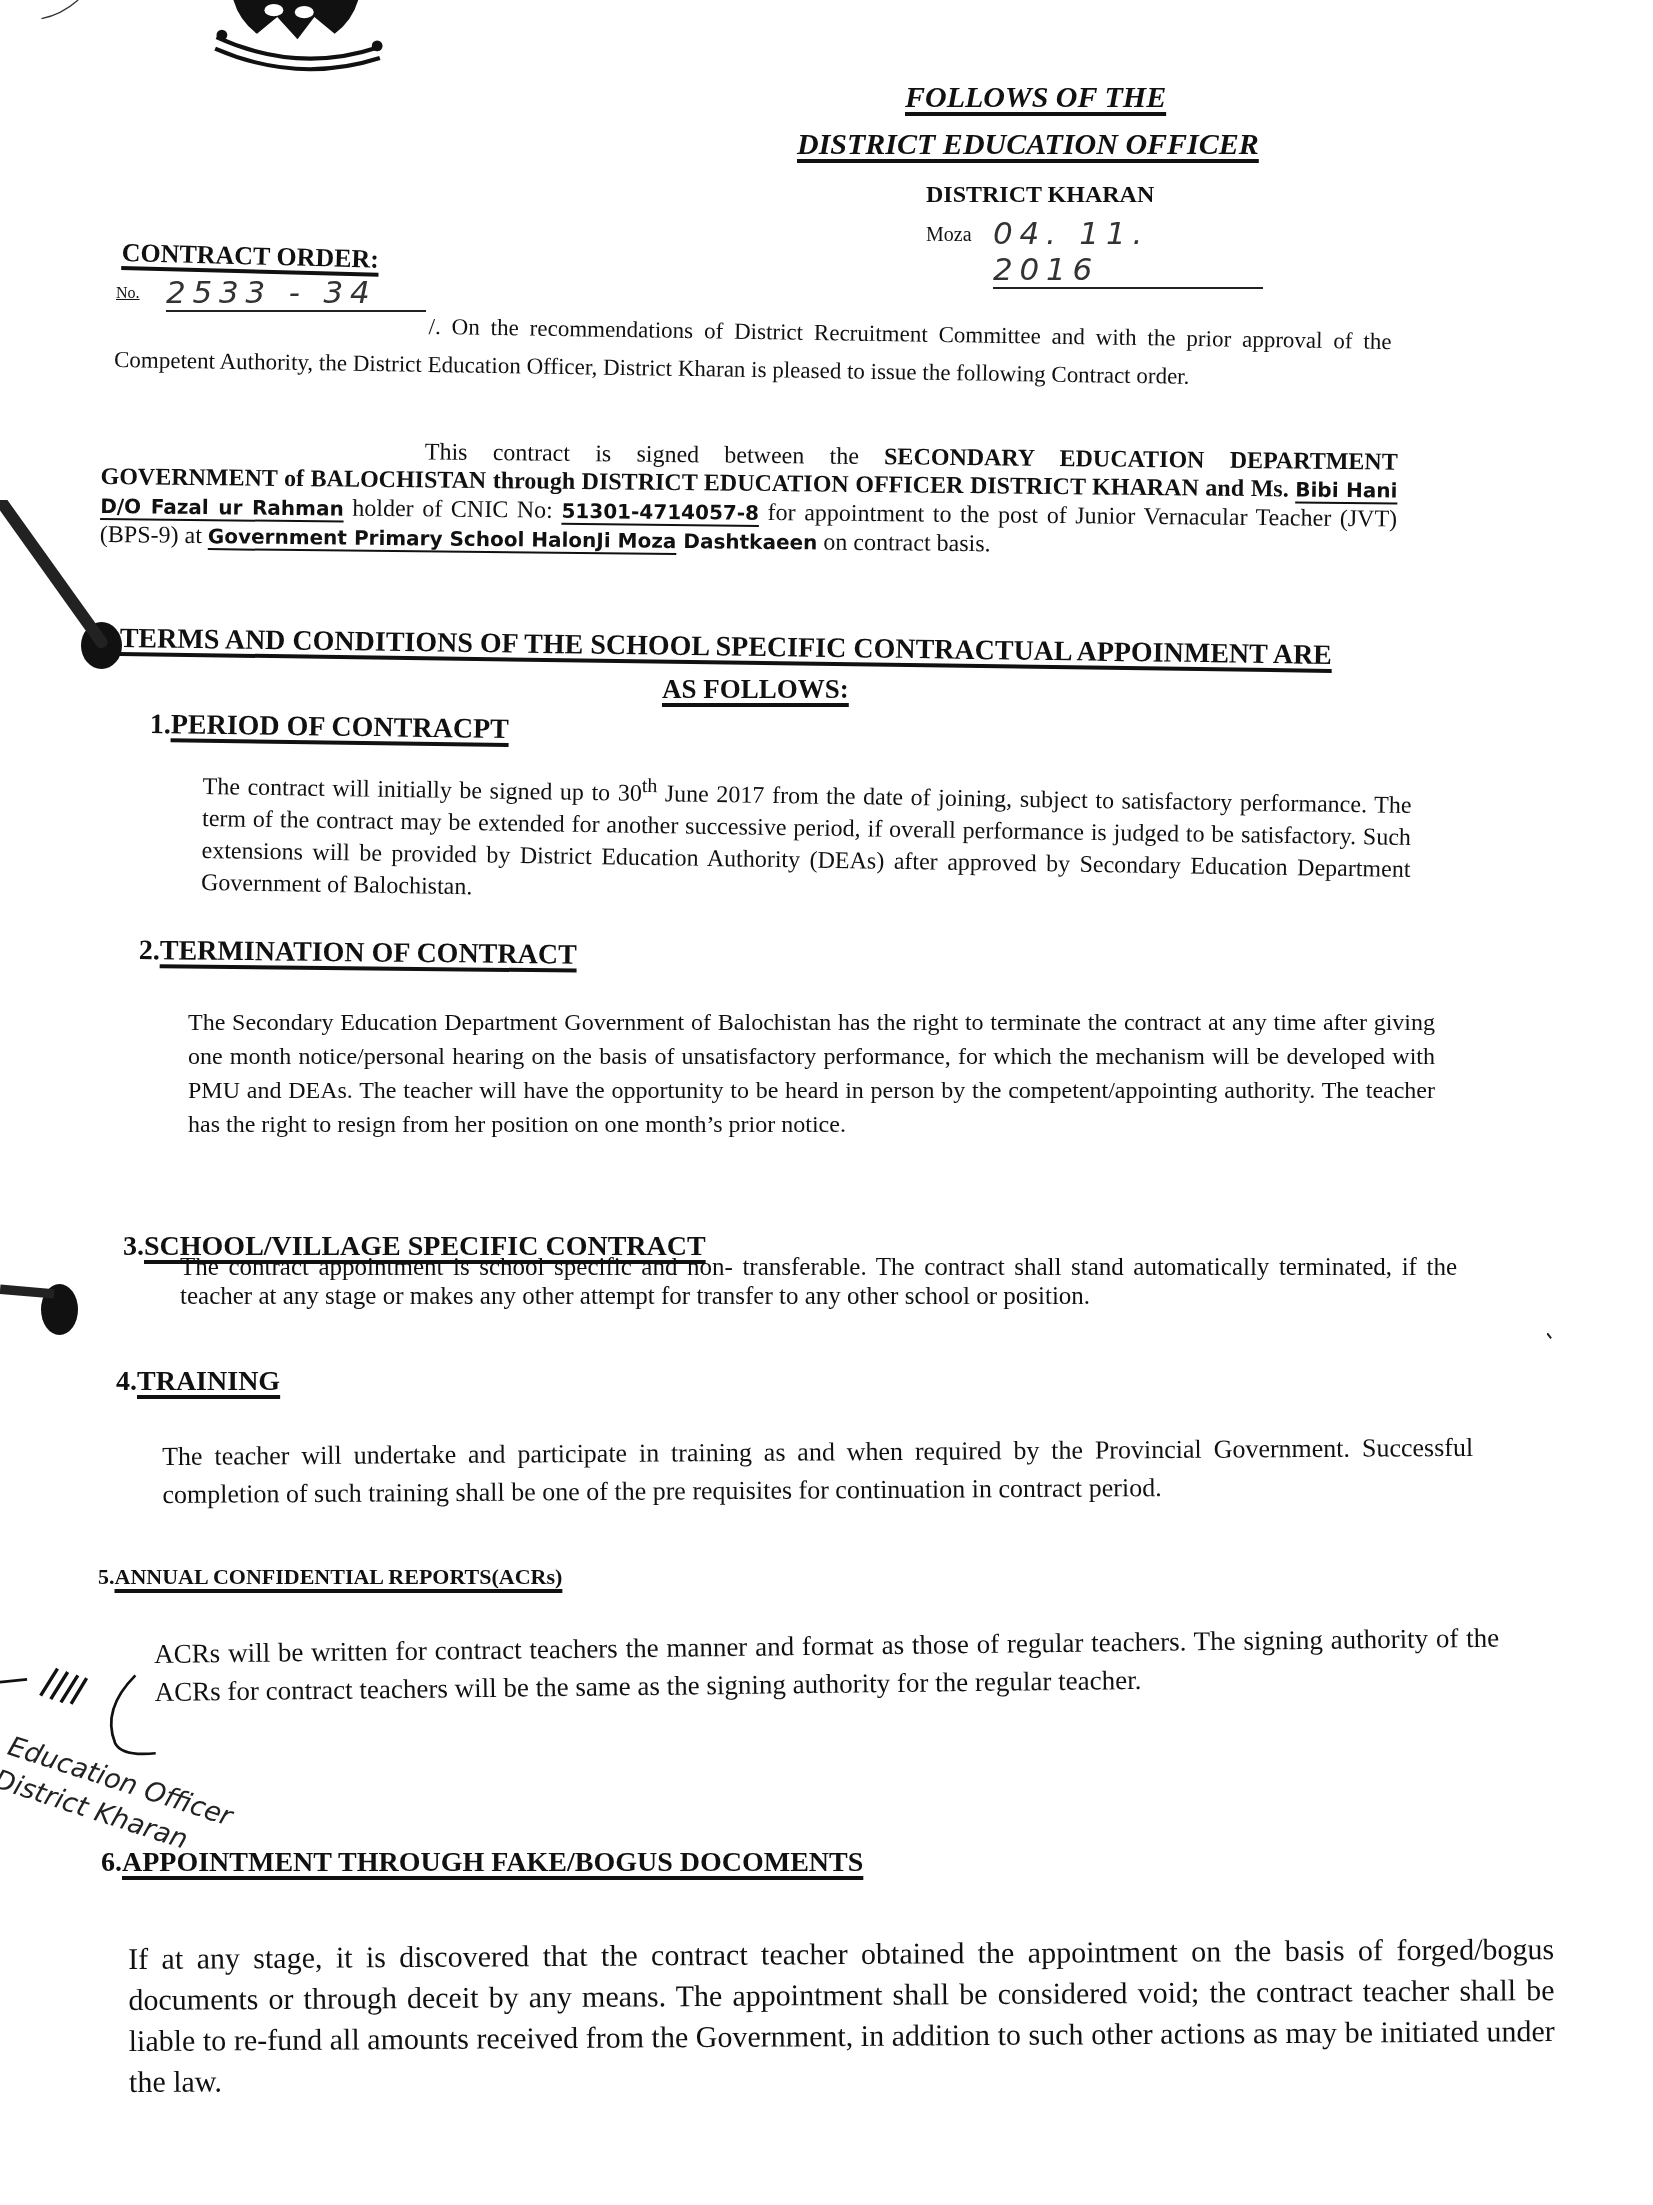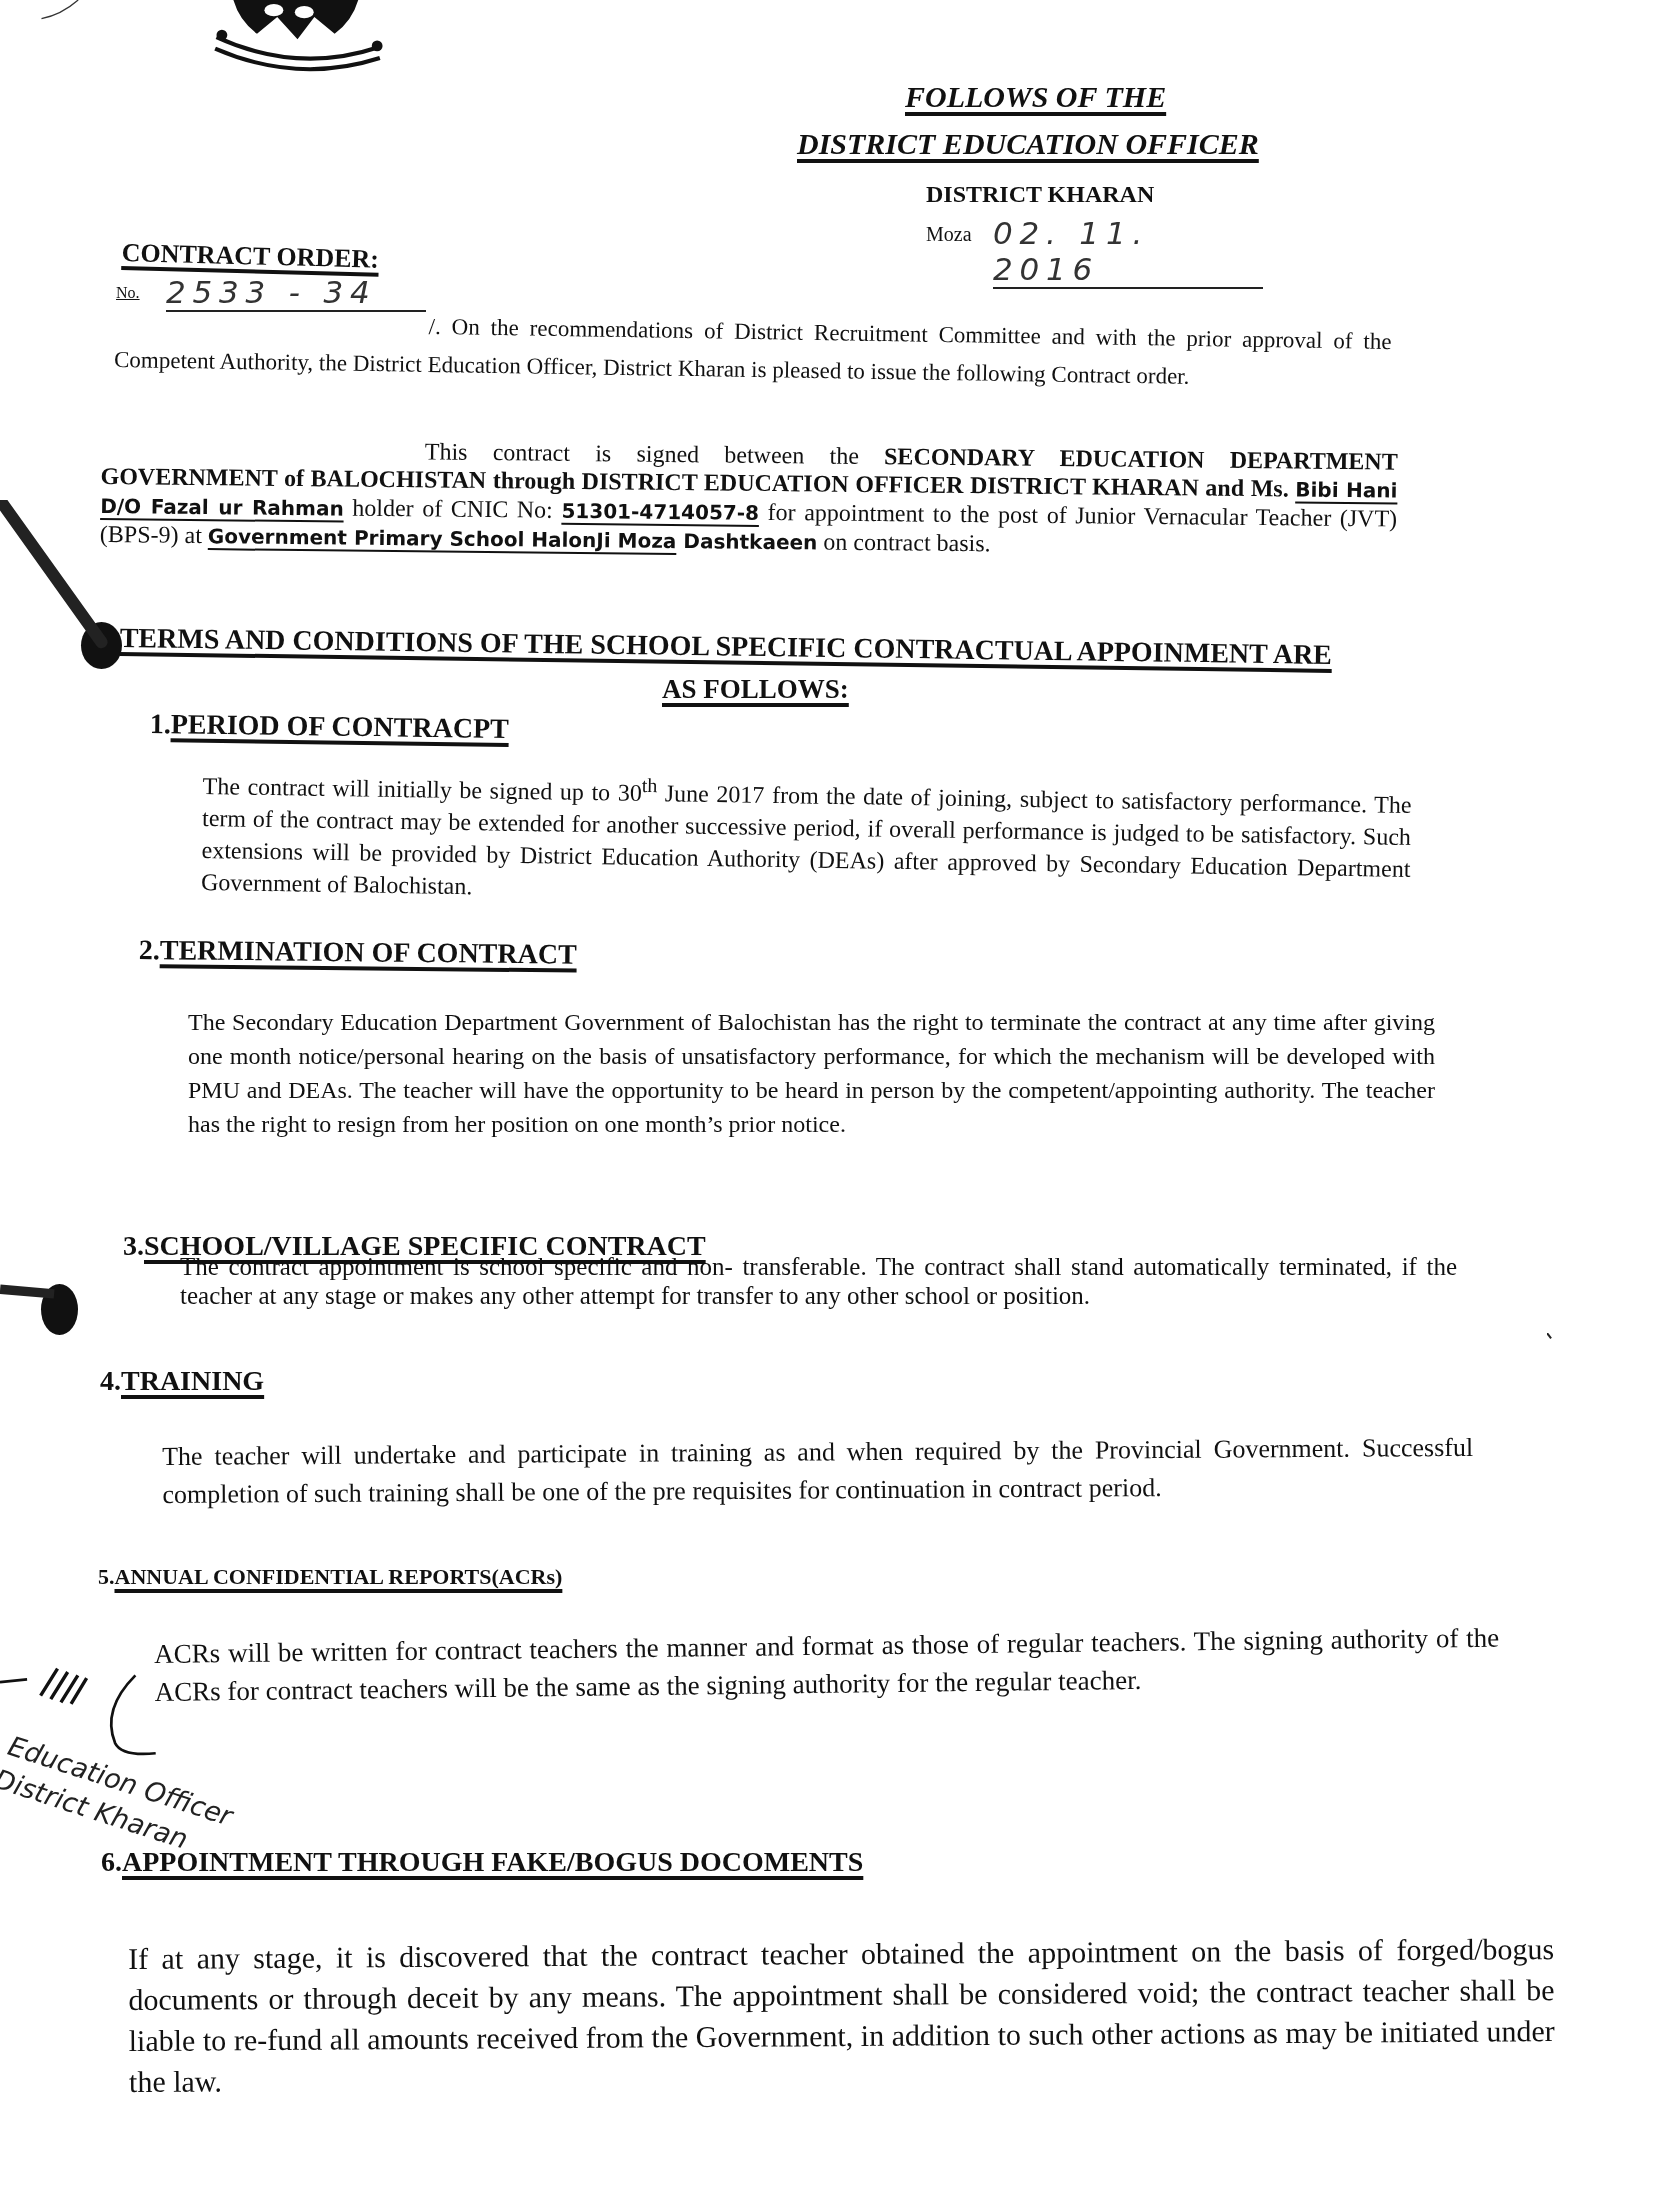--- a/index.html
+++ b/index.html
@@ -35,21 +35,21 @@
 <div class="abs" style="left:41px; top:0; width:41px; height:20px;">
   <svg width="41" height="20" viewBox="0 0 60 30">
       <path d="M0 28 Q30 22 55 0" stroke="#333" stroke-width="2" fill="none"></path>
     </svg>
 </div>
 
 <div class="abs hdr-italic u" style="left:905px; top:80px;">FOLLOWS OF THE</div>
 <div class="abs hdr-italic u" style="left:797px; top:127px;">DISTRICT EDUCATION OFFICER</div>
 <div class="abs bold" style="left:926px; top:181px; font-size:24px;">DISTRICT KHARAN</div>
 <div class="abs" style="left:926px; top:223px; font-size:20px;">Moza</div>
-<div class="abs handwriting line-rule" style="left:993px; top:215px; width:270px;">02. 11. 2016</div>
+<div class="abs handwriting line-rule" style="left:993px; top:215px; width:270px;">04. 11. 2016</div>
 
 <div class="abs bold u" style="left:122px; top:238px; font-size:26px; transform:rotate(1.5deg); transform-origin:left top;">CONTRACT ORDER:</div>
 <div class="abs" style="left:116px; top:284px; font-size:16px;text-decoration:underline;">No.</div>
 <div class="abs handwriting line-rule" style="left:166px; top:274px; width:260px;">2533 - 34</div>
 <div class="abs body-text" style="left:115px; top:303px; width:1277px; text-indent:314px; font-size:23px; line-height:38px; transform:rotate(0.9deg); transform-origin:left top;">/. On the recommendations of  District Recruitment Committee and with the prior approval of the Competent Authority, the District Education Officer, District Kharan is pleased to issue the following Contract order.</div>
 
 <div class="abs body-text" style="left:101px; top:434px; width:1297px; text-indent:324px; font-size:24px; line-height:28px; transform:rotate(0.6deg); transform-origin:left top;">
   <span>This contract is signed between the </span><b>SECONDARY EDUCATION DEPARTMENT GOVERNMENT of BALOCHISTAN through DISTRICT EDUCATION OFFICER DISTRICT KHARAN</b><span style="font-weight:bold;"> and Ms. </span><b class="u" style="font-family:'DejaVu Sans',sans-serif; font-size:20px; text-decoration-thickness:2px;">Bibi Hani D/O Fazal ur Rahman</b><span> holder of CNIC No: </span><b class="u" style="font-family:'DejaVu Sans',sans-serif; font-size:20px; text-decoration-thickness:2px;">51301-4714057-8</b><span> for appointment to the post of Junior Vernacular Teacher (JVT) (BPS-9) at </span><b class="u" style="font-family:'DejaVu Sans',sans-serif; font-size:20px; text-decoration-thickness:2px;">Government Primary School HalonJi Moza</b><b style="font-family:'DejaVu Sans',sans-serif; font-size:20px;"> Dashtkaeen</b><span> on contract basis.</span>
 </div>
 
@@ -79,21 +79,21 @@
 <div class="abs section-title" style="left:139px; top:934px; transform:rotate(0.6deg); transform-origin:left top;">
   <span>2.</span><span class="u">TERMINATION OF CONTRACT</span>
 </div>
 <div class="abs body-text" style="left:188px; top:1005px; width:1247px; line-height:34px; font-size:24px;">The Secondary Education Department Government of Balochistan has the right to terminate the contract at any time after giving one month notice/personal hearing on the basis of unsatisfactory performance, for which the mechanism will be developed with PMU and DEAs.  The teacher will have the opportunity to be heard in person by the competent/appointing authority. The teacher has the right to resign from her position on one month’s prior notice.</div>
 
 <div class="abs section-title" style="left:123px; top:1230px;">
   <span>3.</span><span class="u">SCHOOL/VILLAGE SPECIFIC CONTRACT</span>
 </div>
 <div class="abs body-text" style="left:180px; top:1252px; width:1277px; line-height:29px; font-size:25px;">The contract appointment is school specific and non- transferable. The contract shall stand automatically terminated, if the teacher at any stage or makes any other attempt for transfer to any other school or position.</div>
 
-<div class="abs section-title" style="left:100px; top:1365px;">
+<div class="abs section-title" style="left:116px; top:1365px;">
   <span>4.</span><span class="u">TRAINING</span>
 </div>
 <div class="abs body-text" style="left:162px; top:1438px; width:1311px; line-height:38px; font-size:26px; transform:rotate(-0.4deg); transform-origin:left top;">The teacher will undertake and participate in training as and when required by the Provincial Government. Successful completion of such training shall be one of the pre requisites for continuation in contract period.</div>
 
 <div class="abs section-title" style="left:98px; top:1564px; font-size:22px;">
   <span>5.</span><span class="u">ANNUAL CONFIDENTIAL REPORTS(ACRs)</span>
 </div>
 <div class="abs body-text" style="left:154px; top:1635px; width:1345px; line-height:38px; font-size:27px; transform:rotate(-0.7deg); transform-origin:left top;">ACRs will be written for contract teachers the manner and format as those of regular teachers. The signing authority of the ACRs for contract teachers will be the same as the signing authority for the regular teacher.</div>
 
 <div class="abs" style="left:0; top:1655px; width:176px; height:122px;">

